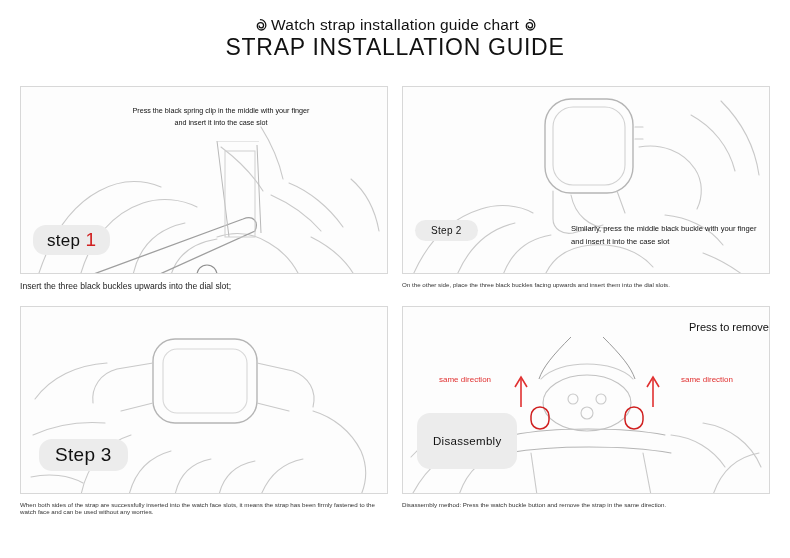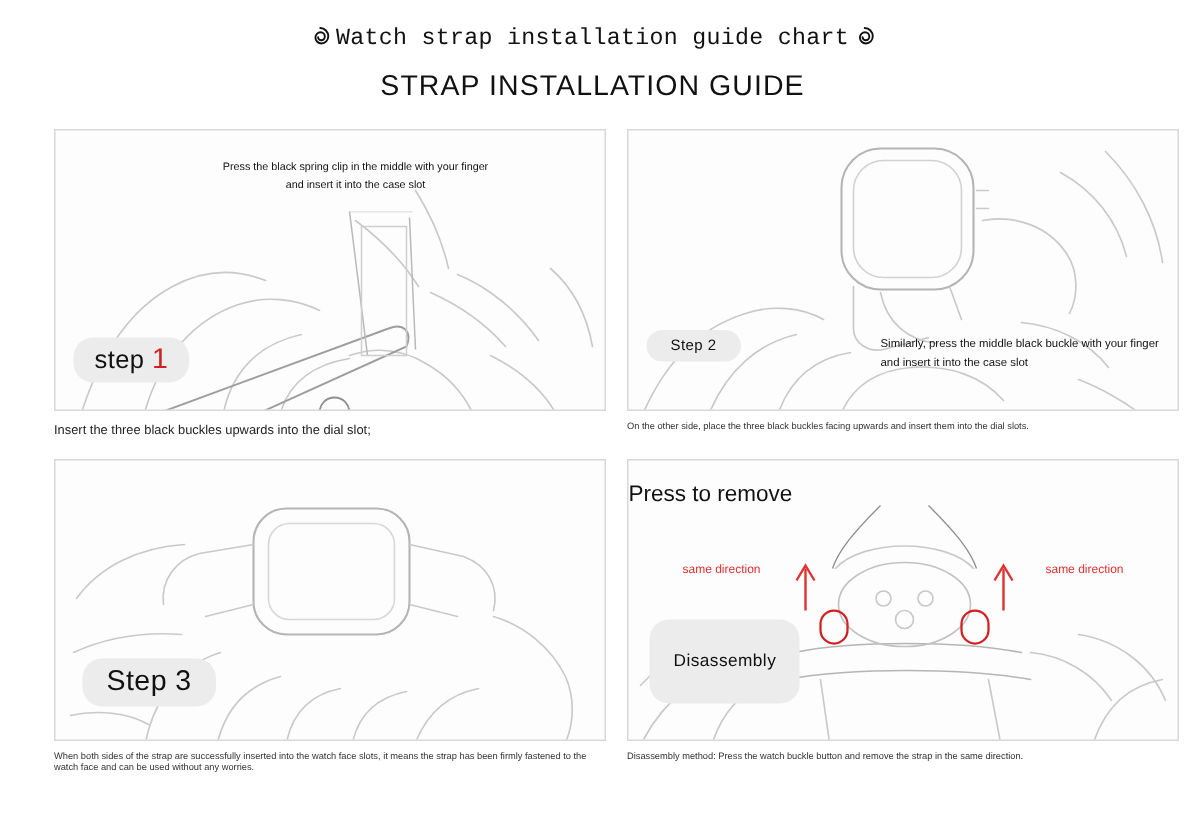--- a/index.html
+++ b/index.html
@@ -17,45 +17,44 @@
   }
 
   
   .header {
     width: 790px;
     padding-top: 16px;
     text-align: center;
   }
   .header-top {
     display: flex;
+    align-items: center;
     justify-content: center;
     gap: 2px;
-    font-family: Liberation Mono, monospace;
   }
   .spiral {
     width: 17px;
     height: 17px;
     flex: 0 0 auto;
   }
   .header-title {
     font-size: 15.5px;
     letter-spacing: 0.2px;
     color: #111;
   }
   .header-subtitle {
-    margin-top: 13px;
-    font-size: 19px;
+    font-size: 23px;
     letter-spacing: 0.7px;
     color: #111;
   }
 
   
   .grid {
     position: absolute;
-    left: 16px;
+    left: 0;
     top: 86px;
     width: 632px;
   }
   .row {
     display: flex;
     justify-content: space-between;
     padding: 0 20px;
     box-sizing: border-box;
     width: 790px;
   }
@@ -107,22 +106,22 @@
     line-height: 1.7;
     text-align: center;
   }
   .note.n1 { left: 110px; top: 18px; width: 180px; font-size: 7.2px; }
   .note.n2 { right: 8px; bottom: 24px; width: 190px; font-size: 7.6px; text-align: left; margin-left: 20px; }
 
   .press-remove {
     position: absolute;
     left: 0; right: 0;
     top: 14px;
-    text-align: left;
-    font-size: 15px;
+    text-align: right;
+    font-size: 11px;
     color: #111;
   }
   .dir-label {
     position: absolute;
     font-size: 8px;
     color: #e03030;
   }
   .dir-left { left: 36px; top: 68px; }
   .dir-right { right: 36px; top: 68px; }
 

